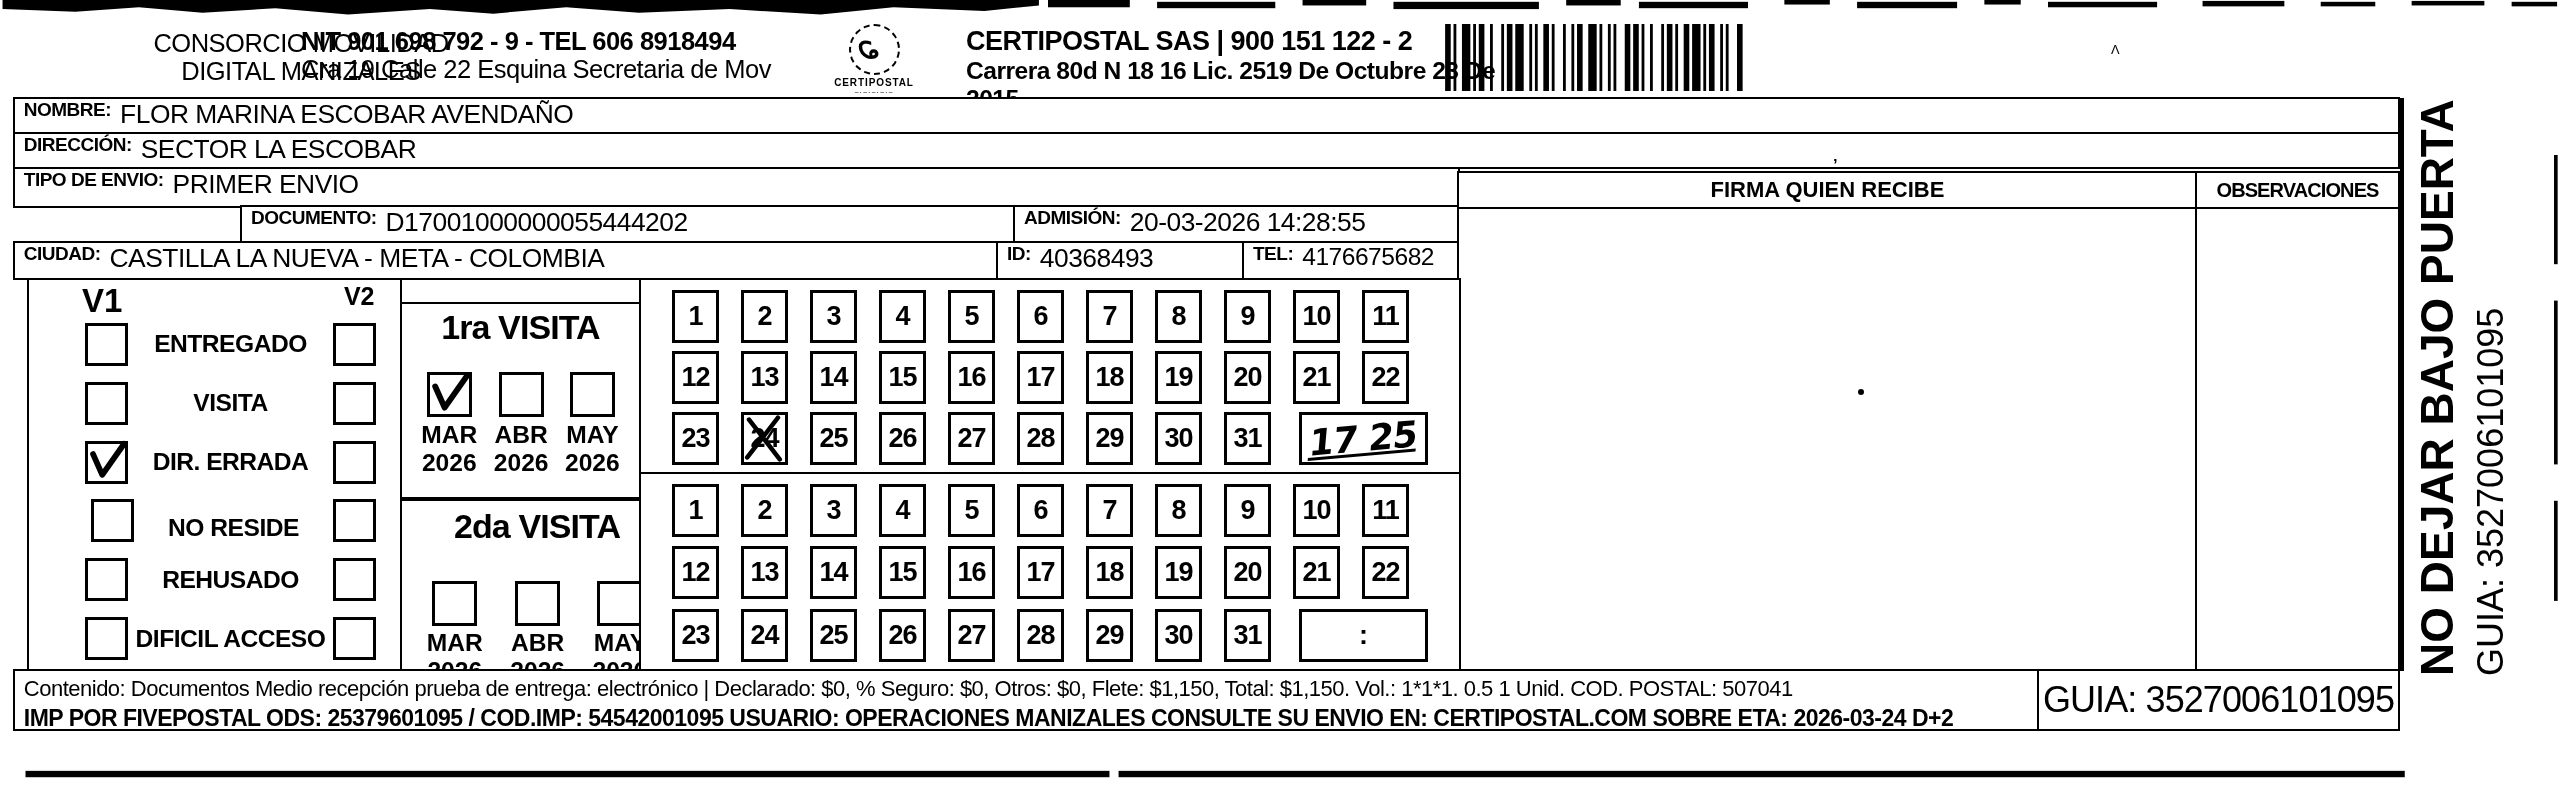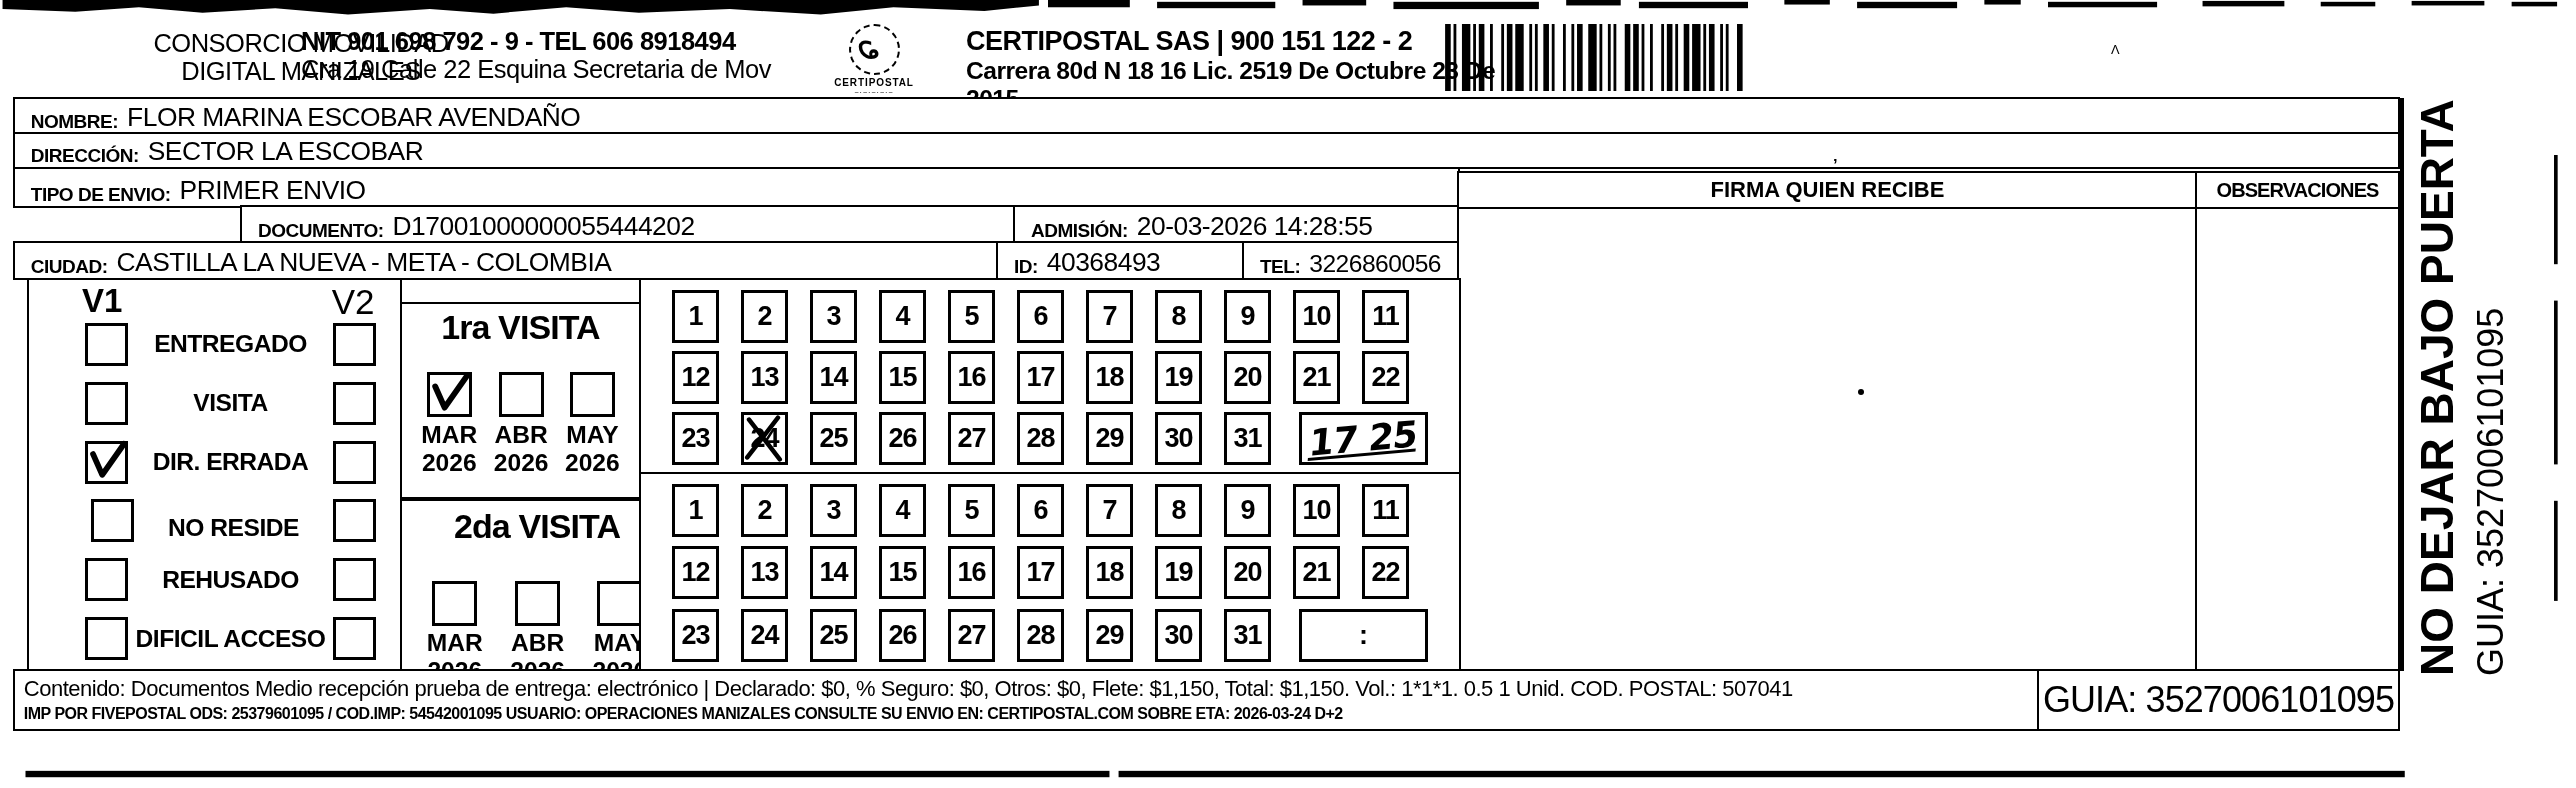--- a/index.html
+++ b/index.html
@@ -2,21 +2,21 @@
 <html style="font-size:14.6px"><head>
 <meta charset="utf-8">
 <style>
   html,body{margin:0;padding:0;background:#e8e8e8;}
   #page{position:relative;width:2576px;height:789px;background:#ffffff;
         font-family:"Liberation Sans",sans-serif;color:#000;overflow:hidden;}
   .abs{position:absolute;box-sizing:border-box;}
   .cell{border:2.7px solid #000;background:#fff;}
   .lbl{font-weight:bold;font-size:19px;letter-spacing:-0.5px;}
   .val{font-size:26.4px;letter-spacing:-0.5px;white-space:nowrap;}
-  .row-flex{display:flex;align-items:flex-end;gap:9px;padding-left:16px;}
+  .row-flex{display:flex;align-items:flex-start;gap:9px;padding-left:9px;}
   .hdr-small{font-size:24px;line-height:28px;letter-spacing:-0.5px;}
   .hdr-big{font-size:27px;font-weight:bold;letter-spacing:-0.5px;}
   .chk{box-sizing:border-box;border:3.6px solid #000;background:#fff;position:relative;}
   .daybox{box-sizing:border-box;border:3.6px solid #000;background:#fff;display:flex;
           align-items:center;justify-content:center;font-weight:bold;font-size:27px;
           position:relative;letter-spacing:-0.9px;}
   .statusrow{display:flex;align-items:center;}
   .hand{font-family:"DejaVu Sans",sans-serif;font-weight:bold;}
   svg{display:block;}
   .vtext{transform:rotate(-90deg);transform-origin:left top;white-space:nowrap;}
@@ -134,38 +134,38 @@
   <div class="abs cell row-flex" style="left:12.8px;top:241px;width:986px;height:39px;">
     <span class="lbl">CIUDAD:</span>
     <span class="val">CASTILLA LA NUEVA - META - COLOMBIA</span>
   </div>
   <div class="abs cell row-flex" style="left:996px;top:241px;width:250px;height:39px;">
     <span class="lbl">ID:</span>
     <span class="val">40368493</span>
   </div>
   <div class="abs cell row-flex" style="left:1242px;top:241px;width:218px;height:39px;">
     <span class="lbl">TEL:</span>
-    <span class="val" style="font-size:24.6px;">3226860056</span>
+    <span class="val" style="font-size:24.6px;">4176675682</span>
   </div>
 
   <div class="abs cell" style="left:1457px;top:171px;width:741px;height:38px;display:flex;align-items:center;justify-content:center;">
     <span style="font-weight:bold;font-size:22px;">FIRMA QUIEN RECIBE</span>
   </div>
   <div class="abs cell" style="left:2195px;top:171px;width:205px;height:38px;display:flex;align-items:center;justify-content:center;">
     <span style="font-weight:bold;font-size:20px;letter-spacing:-0.9px;">OBSERVACIONES</span>
   </div>
 
   <div class="abs cell" style="left:1457px;top:207px;width:741px;height:465px;"></div>
   <div class="abs cell" style="left:2195px;top:207px;width:205px;height:465px;"></div>
   <div class="abs" style="left:1858px;top:389px;width:6.4px;height:6.4px;border-radius:50%;background:#000;"></div>
   <div class="abs" style="left:1833px;top:146px;font-size:16.4px;font-weight:bold;">‚</div>
 
   <div class="abs cell" style="left:27px;top:278px;width:375px;height:394px;">
     <div style="position:absolute;left:53px;top:1.8px;font-size:33px;font-weight:bold;">V1</div>
-    <div style="position:absolute;right:25.5px;top:1.8px;font-size:35px;font-weight:normal;">V2</div>
+    <div style="position:absolute;right:25.5px;top:1.8px;font-size:25px;font-weight:bold;">V2</div>
     <div id="status-rows" style="position:absolute;left:0;top:35px;width:100%;height:353px;display:flex;flex-direction:column;justify-content:space-around;">
         <div class="statusrow" style="display: flex; align-items: center; justify-content: space-between; padding: 0px 24px 0px 56px;">
           <span class="chk" style="width: 43px; height: 43px; display: inline-block; flex: 0 0 auto;"></span>
           <span style="font-size: 24.6px; font-weight: bold; flex: 1 1 0%; text-align: center; letter-spacing: -0.5px;">ENTREGADO</span>
           <span class="chk" style="width: 43px; height: 43px; display: inline-block; flex: 0 0 auto;"></span>
         </div>
         <div class="statusrow" style="display: flex; align-items: center; justify-content: space-between; padding: 0px 24px 0px 56px;">
           <span class="chk" style="width: 43px; height: 43px; display: inline-block; flex: 0 0 auto;"></span>
           <span style="font-size: 24.6px; font-weight: bold; flex: 1 1 0%; text-align: center; letter-spacing: -0.5px;">VISITA</span>
           <span class="chk" style="width: 43px; height: 43px; display: inline-block; flex: 0 0 auto;"></span>
@@ -326,21 +326,21 @@
           <div class="daybox" style="width: 47px; height: 53px; flex: 0 0 auto;">29</div>
           <div class="daybox" style="width: 47px; height: 53px; flex: 0 0 auto;">30</div>
           <div class="daybox" style="width: 47px; height: 53px; flex: 0 0 auto;">31</div>
           <div class="daybox" style="width: 129px; height: 53px; flex: 0 0 auto; margin-left: 5.5px;">:</div>
         </div>
       </div>
   </div>
 
   <div class="abs cell" style="left:12.8px;top:669px;width:2027px;height:62px;padding:4.6px 9px;">
     <div style="font-size:22px;letter-spacing:-0.5px;white-space:nowrap;">Contenido: Documentos Medio recepción prueba de entrega: electrónico | Declarado: $0, % Seguro: $0, Otros: $0, Flete: $1,150, Total: $1,150. Vol.: 1*1*1. 0.5  1 Unid. COD. POSTAL: 507041</div>
-    <div style="font-size:16px;font-weight:bold;letter-spacing:-0.5px;white-space:nowrap;margin-top:3.6px;">IMP POR FIVEPOSTAL ODS: 25379601095 / COD.IMP: 54542001095 USUARIO: OPERACIONES MANIZALES CONSULTE SU ENVIO EN: CERTIPOSTAL.COM SOBRE ETA: 2026-03-24 D+2</div>
+    <div style="font-size:23px;font-weight:bold;letter-spacing:-0.5px;white-space:nowrap;margin-top:3.6px;">IMP POR FIVEPOSTAL ODS: 25379601095 / COD.IMP: 54542001095 USUARIO: OPERACIONES MANIZALES CONSULTE SU ENVIO EN: CERTIPOSTAL.COM SOBRE ETA: 2026-03-24 D+2</div>
   </div>
   <div class="abs cell" style="left:2037px;top:669px;width:363px;height:62px;display:flex;align-items:center;justify-content:center;">
     <span style="font-size:36px;letter-spacing:-0.9px;">GUIA: 3527006101095</span>
   </div>
 
   <svg class="abs" style="left:0;top:769px;" width="2576" height="12.8" viewBox="0 0 2828 14">
     <rect x="28" y="2" width="1190" height="7" fill="#000"></rect>
     <rect x="1228" y="2" width="1412" height="7" fill="#000"></rect>
   </svg>
 

